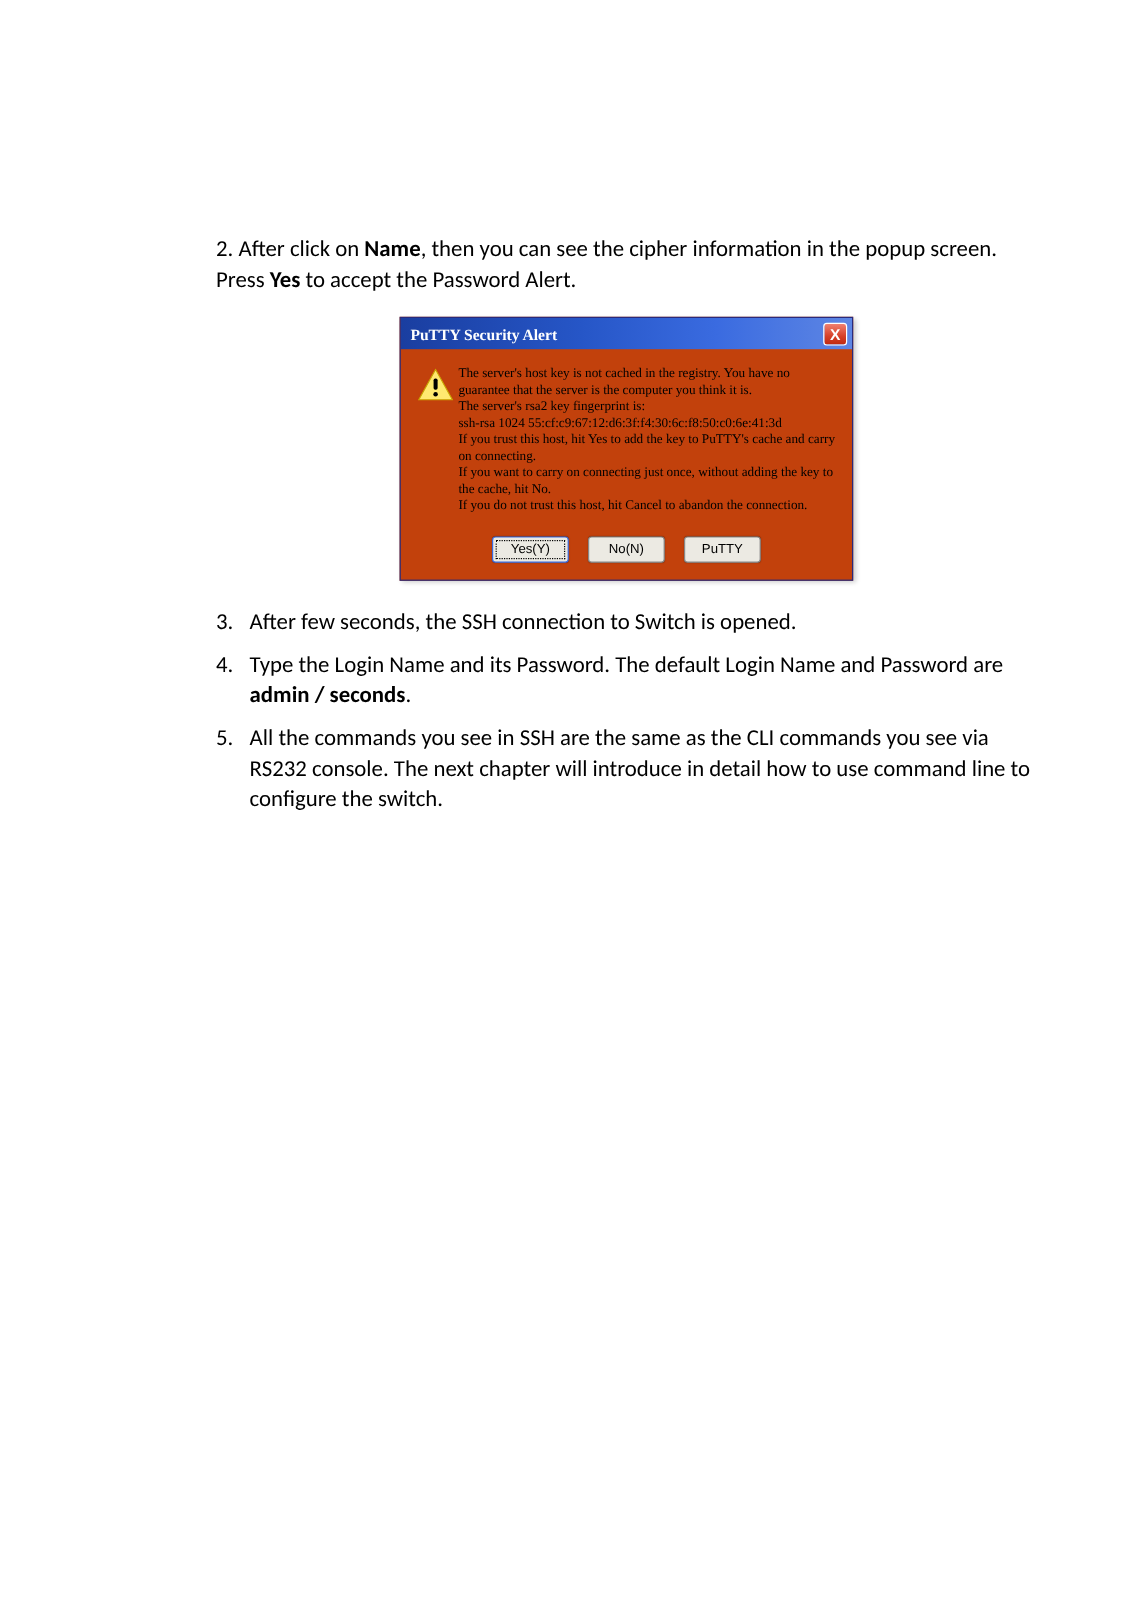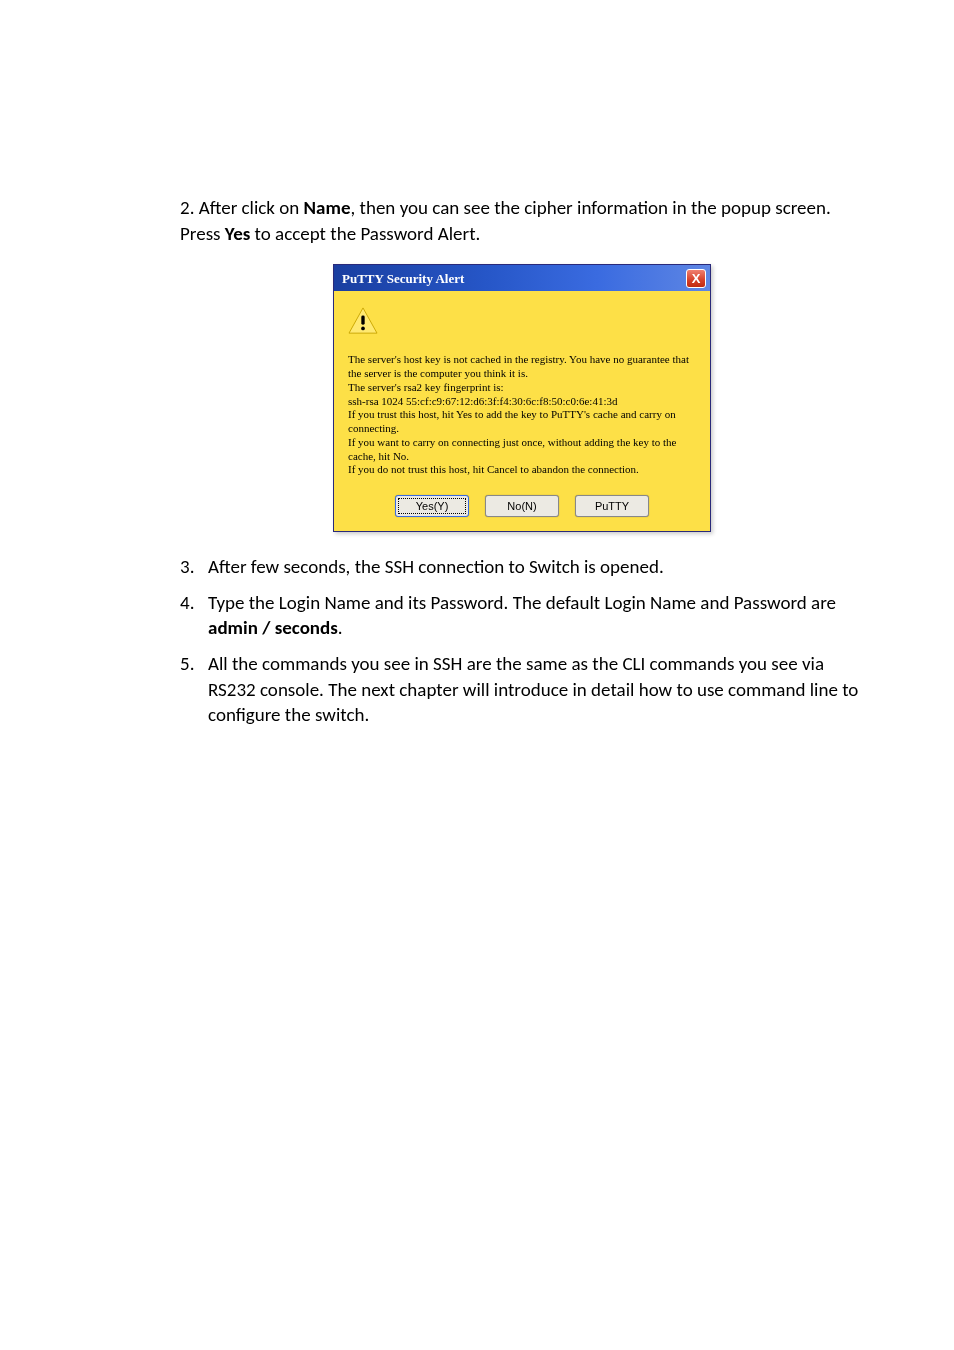--- a/index.html
+++ b/index.html
@@ -17,21 +17,21 @@
     margin-bottom: 18px;
   }
   .dialog-wrap {
     display: flex;
     justify-content: center;
     margin: 10px 0 22px 0;
   }
   .dialog {
     width: 378px;
     border: 1px solid #2a2a7a;
-    background: #fde047;
+    background: #c2410c;
     box-shadow: 2px 2px 4px rgba(0,0,0,0.2);
     font-family: "Georgia", serif;
   }
   .titlebar {
     height: 26px;
     background: linear-gradient(to right, #1a3ea0 0%, #2656c7 40%, #3a6be0 70%, #5e86e4 100%);
     display: flex;
     align-items: center;
     justify-content: space-between;
     padding: 0 4px 0 8px;
@@ -53,23 +53,22 @@
     justify-content: center;
     color: #fff;
     font-weight: bold;
     font-size: 13px;
     font-family: Arial, sans-serif;
     line-height: 1;
   }
   .dialog-body {
     padding: 14px 14px 12px 14px;
     display: flex;
-    gap: 18px;
+    gap: 4px;
     align-items: flex-start;
-    flex-direction: column;
   }
   .warn-icon {
     width: 30px;
     height: 28px;
     flex-shrink: 0;
     margin-top: 2px;
   }
   .dialog-text {
     font-size: 11px;
     color: #000;
@@ -77,21 +76,21 @@
     font-family: Georgia, serif;
     white-space: pre-line;
   }
   .dialog-buttons {
     display: flex;
     justify-content: center;
     gap: 16px;
     padding: 6px 0 14px 0;
   }
   .dlg-btn {
-    width: 74px;
+    width: 64px;
     height: 22px;
     border: 1px solid #888;
     background: #eceae3;
     font-size: 11px;
     font-family: "MS Sans Serif", Arial, sans-serif;
     border-radius: 3px;
     box-shadow: 0 0 1px rgba(0,0,0,0.4);
   }
   .dlg-btn.focus {
     outline: 1px dotted #000;

